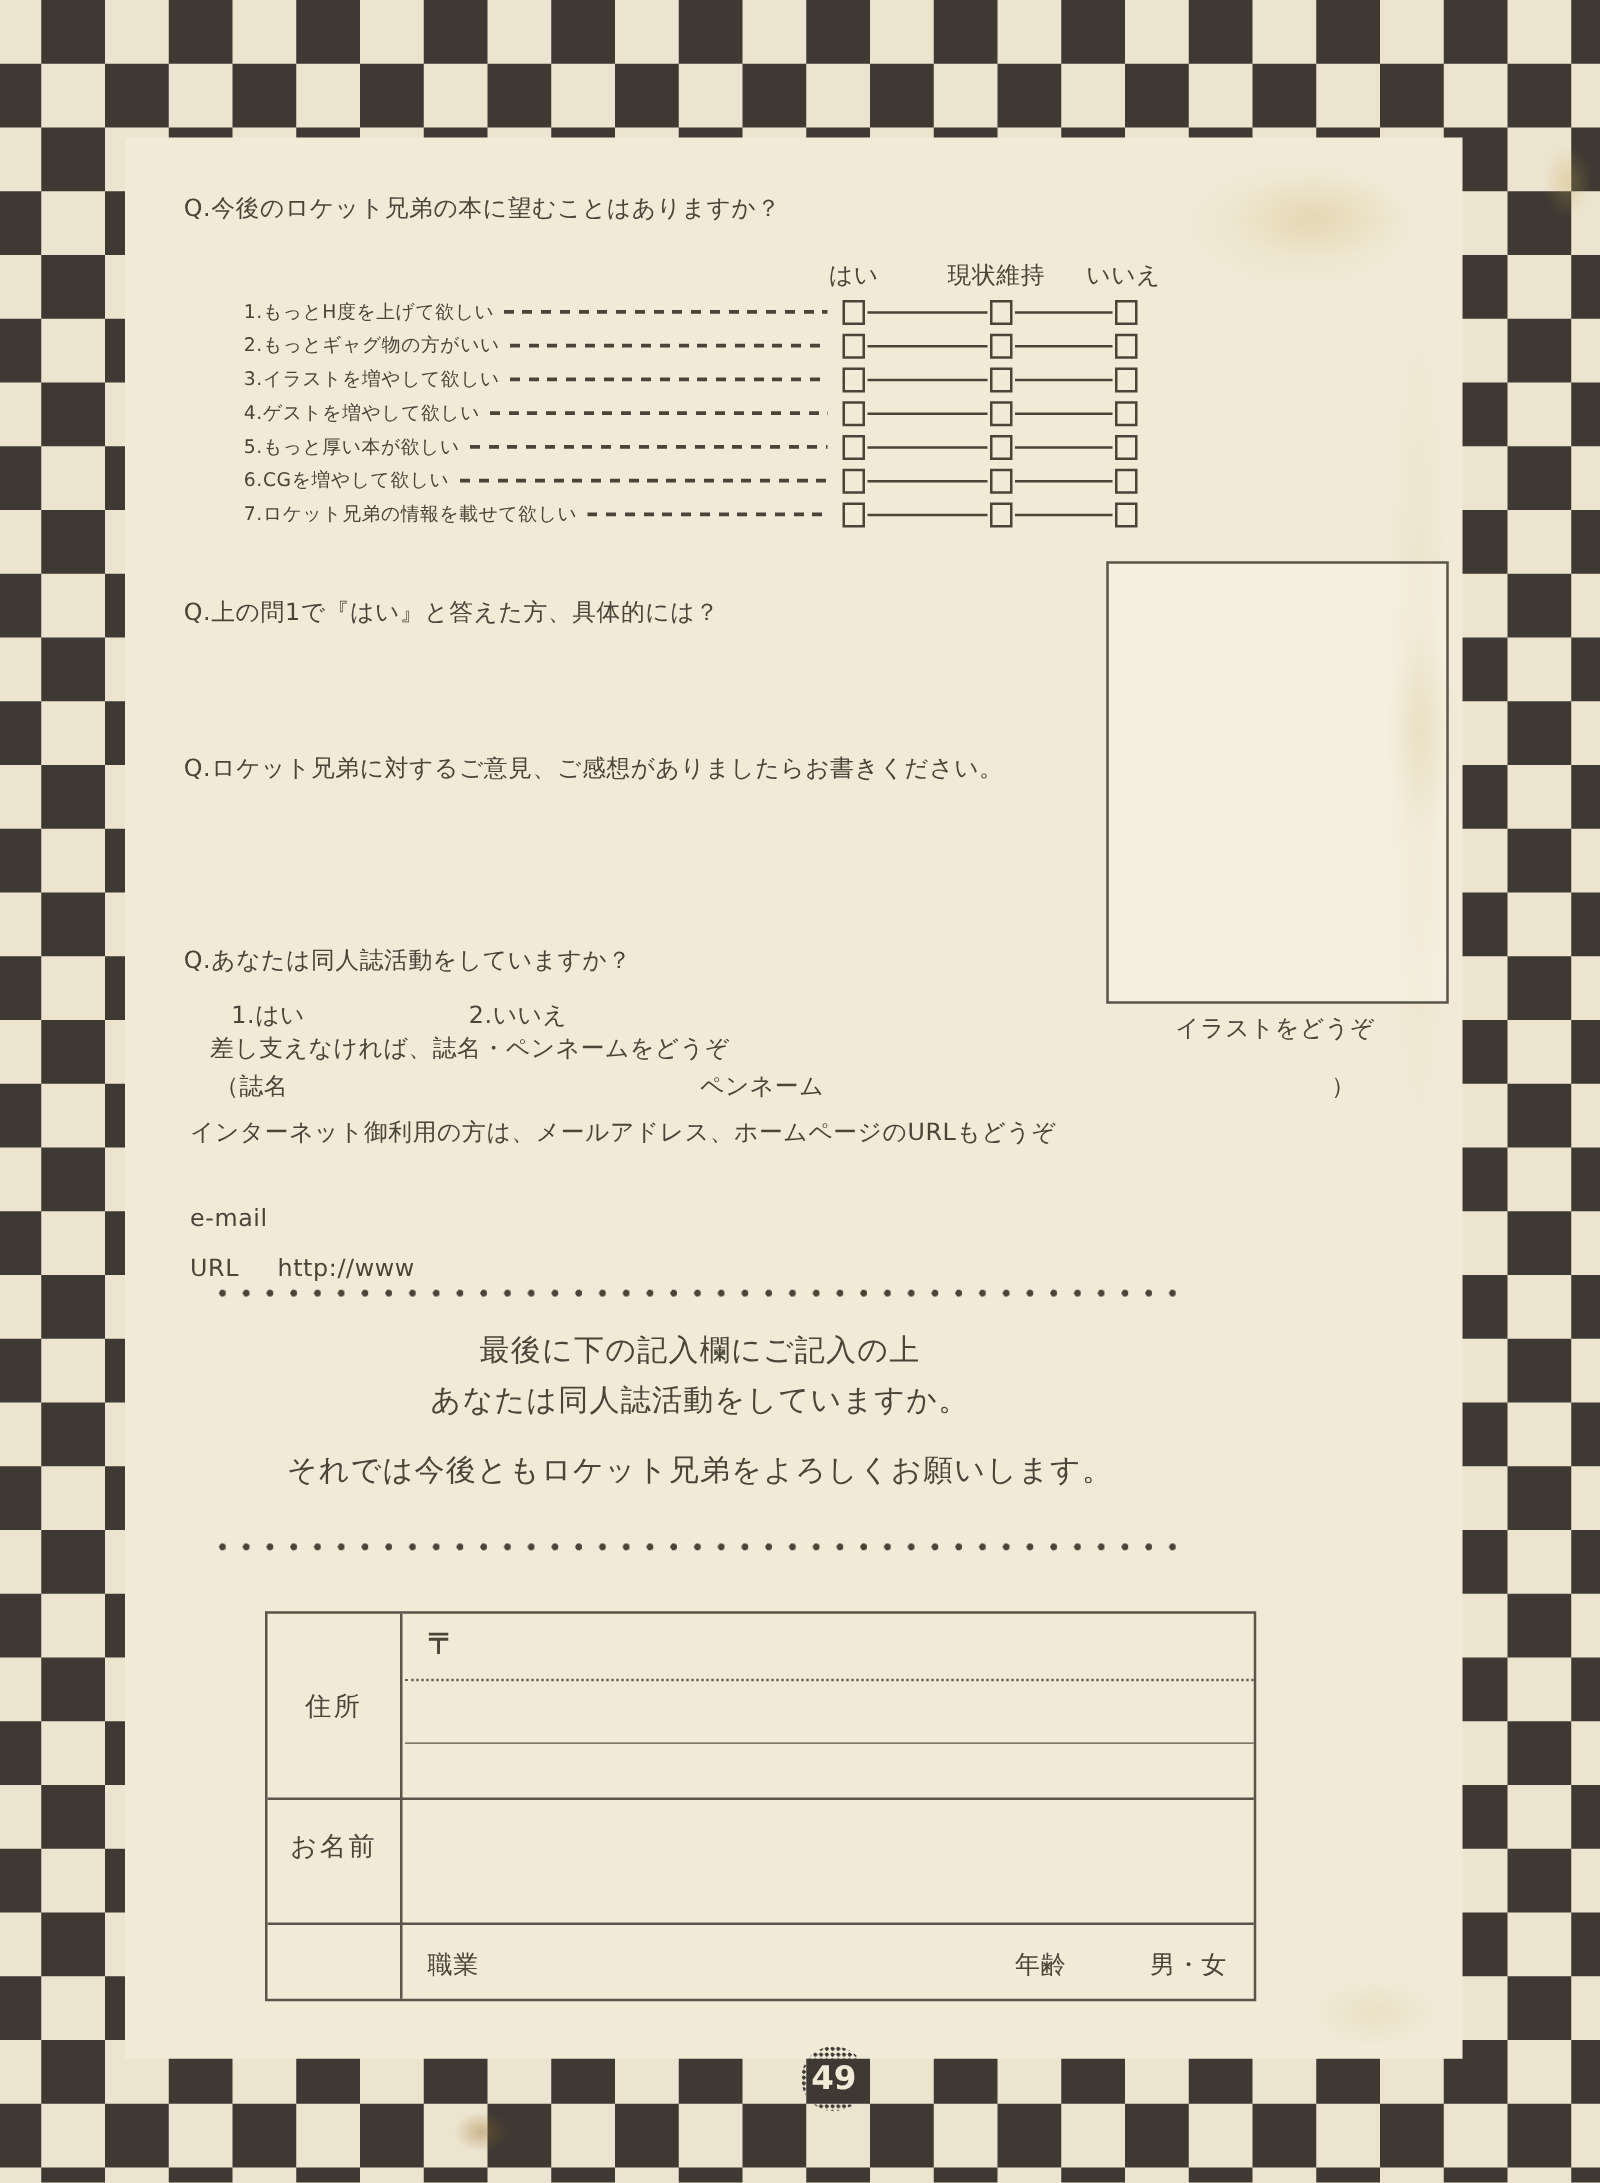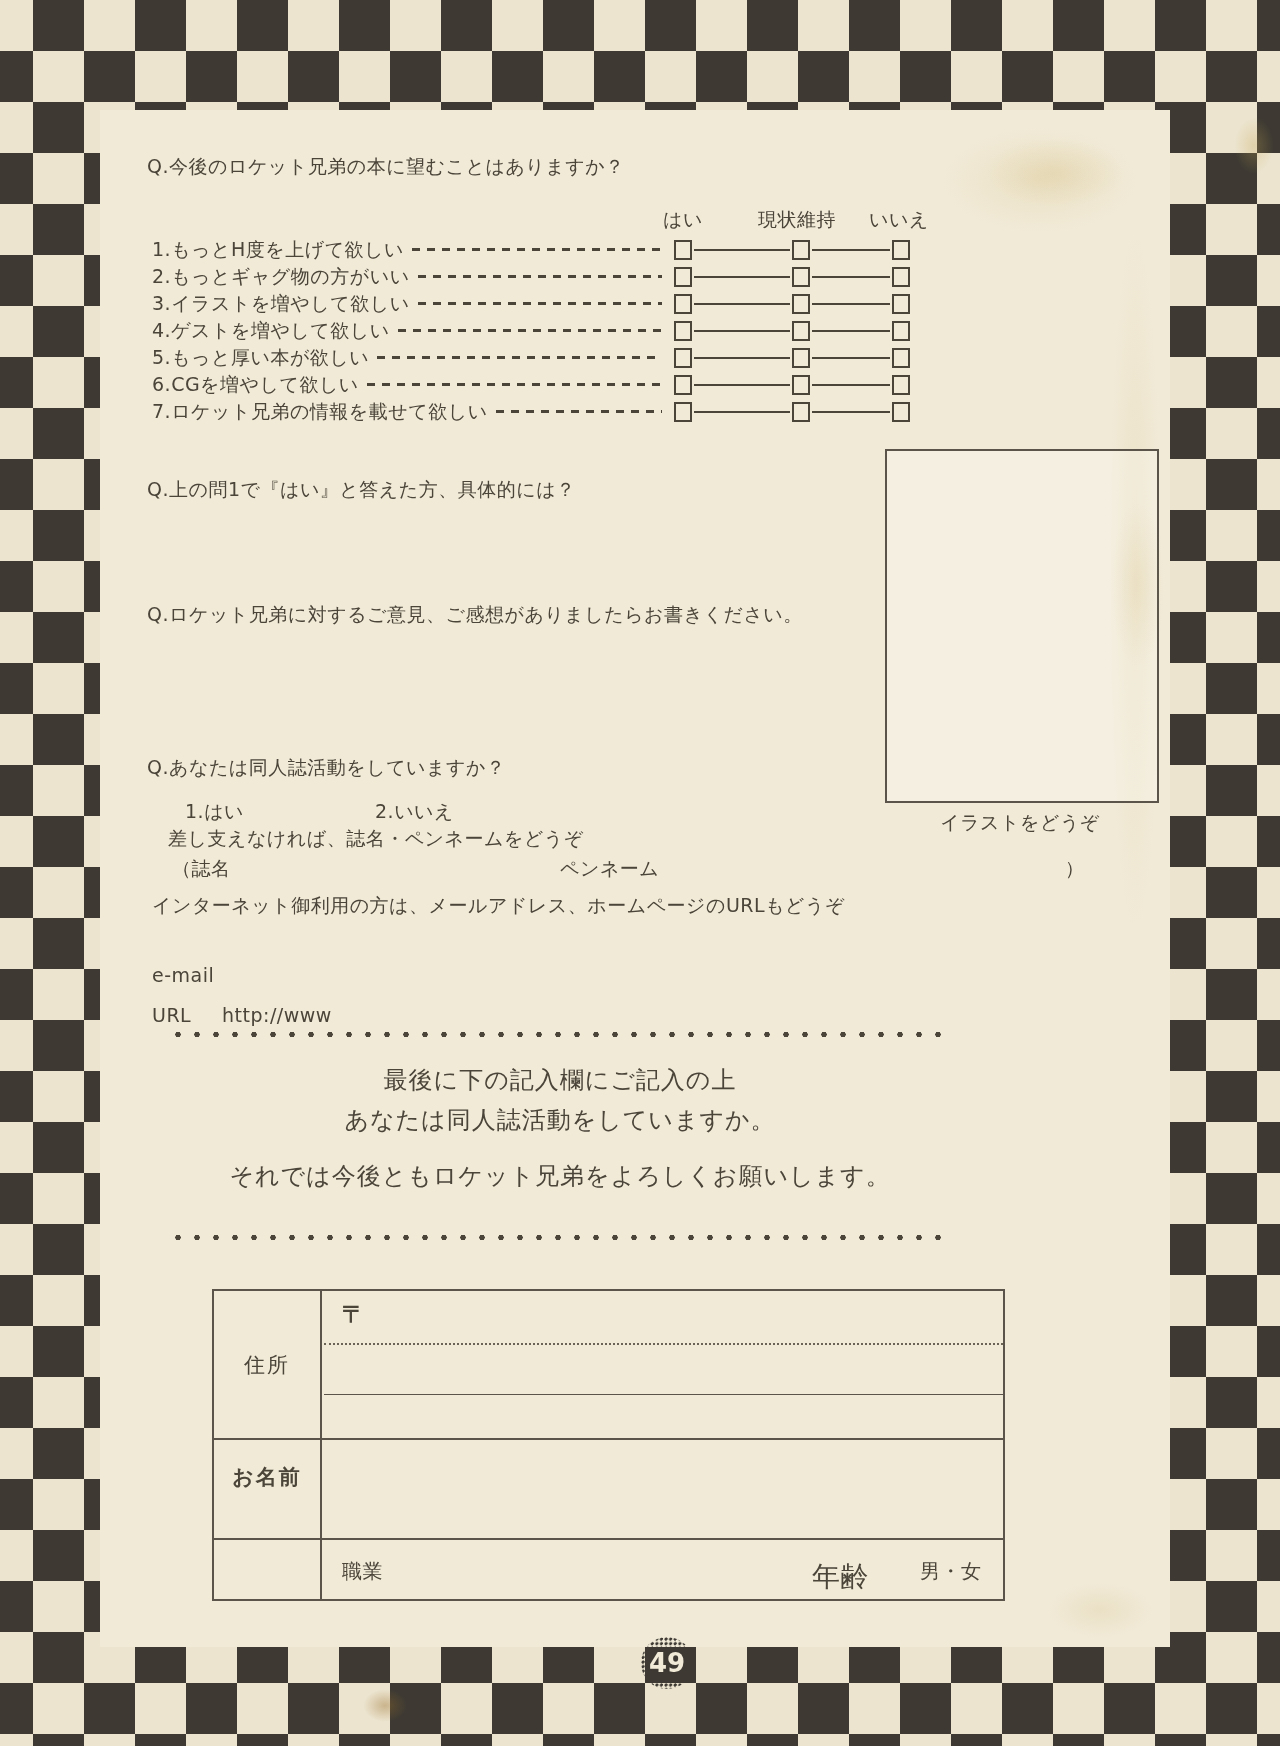--- a/index.html
+++ b/index.html
@@ -29,21 +29,21 @@
       radial-gradient(closest-side at 1035px 470px, rgba(196,166,84,0.12), rgba(196,166,84,0) 75%),
       radial-gradient(closest-side at 1000px 1500px, rgba(186,152,70,0.12), rgba(186,152,70,0) 75%),
       var(--paper);
     color:var(--ink);
   }
   .abs{position:absolute;white-space:nowrap;}
   .t{font-size:19px;letter-spacing:0.5px;}
   .big{font-size:24px;letter-spacing:1px;}
   .qrows{position:absolute;left:52px;top:126px;width:752px;}
   .q-row{display:flex;align-items:center;height:27px;}
-  .q-label{font-size:19px;letter-spacing:0.5px;white-space:nowrap;}
+  .q-label{font-size:15px;letter-spacing:0.5px;white-space:nowrap;margin-left:43px;}
   .q-dash{flex:1;height:3px;margin:0 12px 0 8px;
     background:repeating-linear-gradient(90deg, var(--ink) 0 8px, transparent 8px 15px);}
   .q-cells{display:flex;align-items:center;width:230px;flex:none;}
   .cbox{width:14px;height:16px;border:2px solid var(--ink);flex:none;background:transparent;}
   .conn1{width:96px;height:2px;background:var(--ink);flex:none;margin:0 2px;}
   .conn2{width:78px;height:2px;background:var(--ink);flex:none;margin:0 2px;}
   .illus-box{position:absolute;left:785px;top:339px;width:270px;height:350px;
     border:2px solid var(--line);background:rgba(255,255,255,0.25);}
   .dotline{position:absolute;height:7px;
     background:radial-gradient(circle 3px at 3px 3.5px, var(--ink) 0 2.6px, transparent 2.8px);
@@ -187,31 +187,31 @@
   </div>
 
   <div class="ftable">
     <div class="ft-line" style="left:106px;top:0;width:2px;height:100%;"></div>
     <div style="position:absolute;left:110px;top:52px;right:0;border-top:2px dotted #6b6456;"></div>
     <div class="ft-line" style="left:110px;top:103px;right:0;height:1px;"></div>
     <div class="ft-line" style="left:0;top:147px;width:100%;height:2px;"></div>
     <div class="ft-line" style="left:0;top:247px;width:100%;height:2px;"></div>
 
     <div class="ft-label" style="top:0;height:147px;">住所</div>
-    <div class="ft-label" style="top:147px;height:78px;font-weight:bold;">お名前</div>
+    <div class="ft-label" style="top:147px;height:78px;">お名前</div>
 
     <div class="abs" style="left:128px;top:8px;font-size:23px;font-weight:bold;">〒</div>
     <div class="abs" style="left:150px;top:10px;width:600px;height:38px;"></div>
     <div class="abs" style="left:112px;top:56px;width:660px;height:44px;"></div>
     <div class="abs" style="left:112px;top:106px;width:660px;height:38px;"></div>
     <div class="abs" style="left:112px;top:152px;width:660px;height:92px;"></div>
 
     <div class="abs t" style="left:128px;top:267px;font-size:20px;">職業</div>
     <div class="abs" style="left:200px;top:255px;width:380px;height:46px;"></div>
-    <div class="abs t" style="left:598px;top:267px;font-size:28px;">年齢</div>
+    <div class="abs t" style="left:598px;top:267px;font-size:20px;">年齢</div>
     <div class="abs t" style="left:706px;top:267px;font-size:20px;">男・女</div>
   </div>
 
   <div class="stain" style="left:860px;top:15px;width:190px;height:95px;background:radial-gradient(closest-side,rgba(196,166,84,0.16),rgba(196,166,84,0) 72%);"></div>
   <div class="stain" style="left:1000px;top:360px;width:75px;height:230px;background:radial-gradient(closest-side,rgba(196,166,84,0.14),rgba(196,166,84,0) 72%);"></div>
 </div>
 
 <div class="stain" style="left:355px;top:1683px;width:60px;height:45px;background:radial-gradient(closest-side,rgba(150,108,40,0.40),rgba(150,108,40,0) 72%);"></div>
 <div class="stain" style="left:1228px;top:108px;width:52px;height:75px;background:radial-gradient(closest-side,rgba(196,166,84,0.30),rgba(196,166,84,0) 75%);"></div>
 

